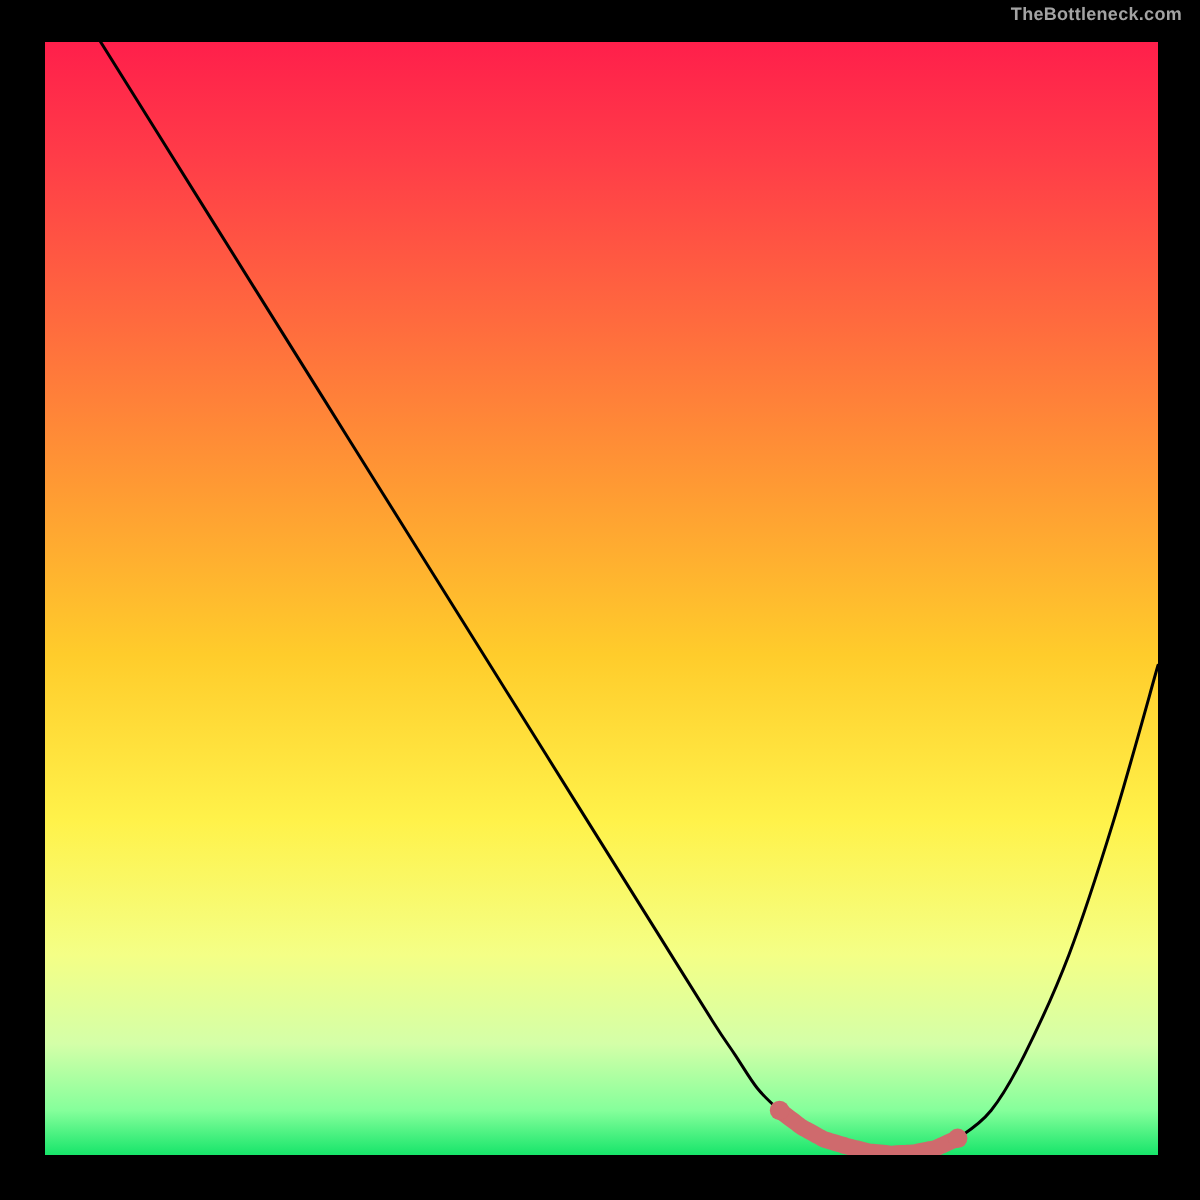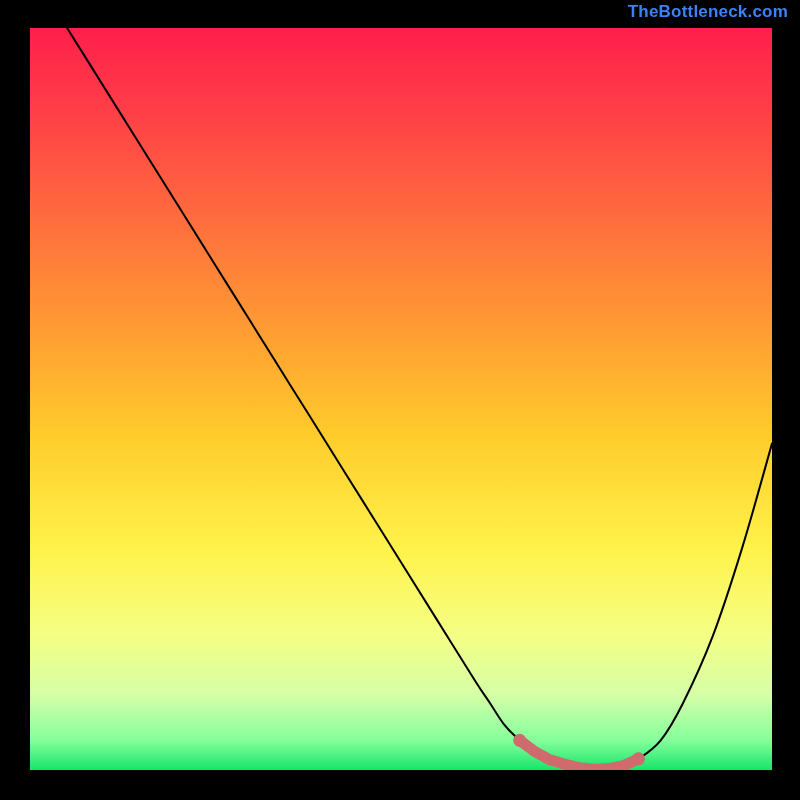--- a/index.html
+++ b/index.html
@@ -16,23 +16,23 @@
     left: 0;
     width: 800px;
     height: 800px;
     background: #000;
   }
   .watermark {
     position: absolute;
     top: 2px;
     right: 12px;
     font-family: Arial, Helvetica, sans-serif;
-    font-size: 17px;
+    font-size: 12px;
     font-weight: bold;
-    color: #3b82f6;
+    color: #a3a3a3;
     letter-spacing: 0.2px;
     z-index: 10;
   }
   svg {
     position: absolute;
     top: 0;
     left: 0;
   }
 </style>
 </head>

